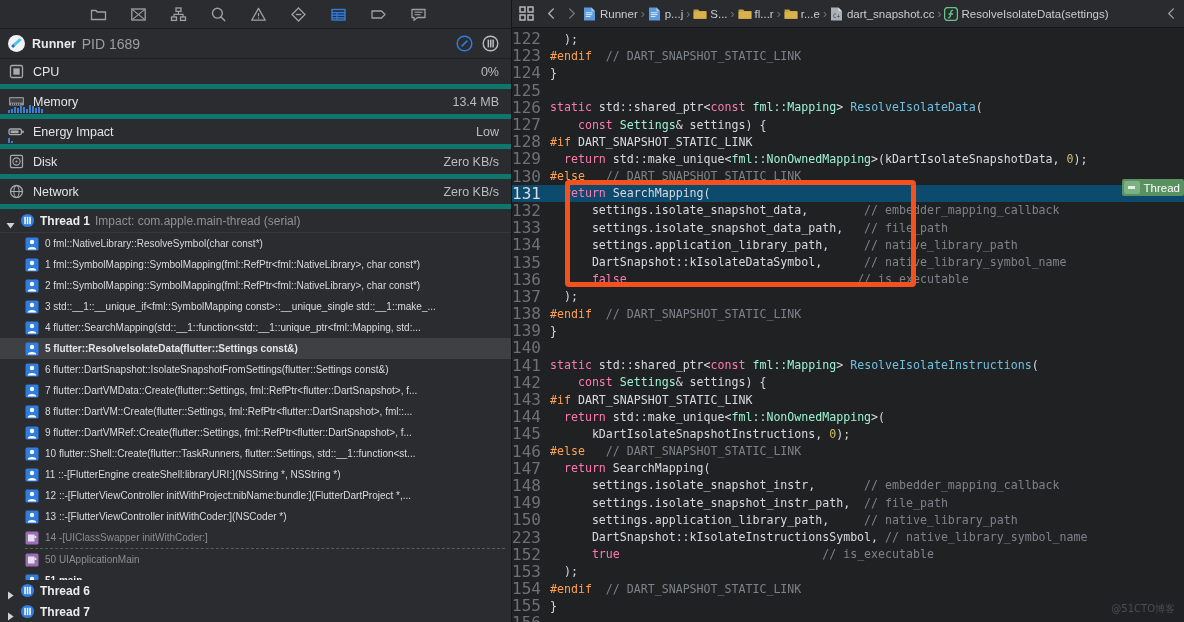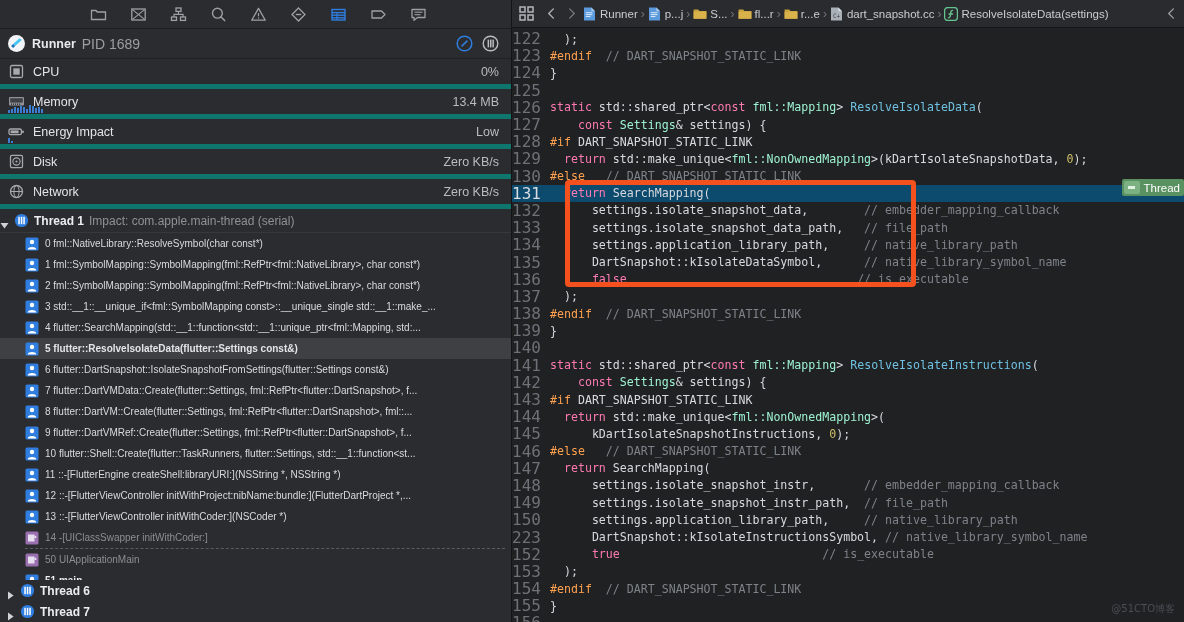--- a/index.html
+++ b/index.html
@@ -49,20 +49,21 @@
     position: relative;
   }
   .gauge-row .g-ico { width: 17px; height: 15px; margin-right: 8px; flex: 0 0 auto; }
   .gauge-row .g-label { color: #e3e4e6; font-size: 12.5px; }
   .gauge-row .g-val { margin-left: auto; color: #b9bcc0; font-size: 12.5px; }
   .spark { position: absolute; left: 8px; bottom: 1px; height: 8px; display: flex; align-items: flex-end; gap: 1px; }
   .spark i { display: block; width: 2px; background: #3b7fd4; }
 
   .thread-head {
     height: 24px; display: flex; align-items: center; gap: 5px;
+    padding-left: 6px;
     border-bottom: 1px solid #37383b;
   }
   .tri { width: 9px; height: 9px; flex: 0 0 auto; }
   .thr-ico { width: 15px; height: 15px; flex: 0 0 auto; }
   .thr-name { color: #ededef; font-size: 12px; font-weight: bold; }
   .thr-queue { color: #8e9196; font-size: 12px; }
 
   #frames { flex: 1; overflow: hidden; }
   .frame {
     height: 21px; display: flex; align-items: center;

